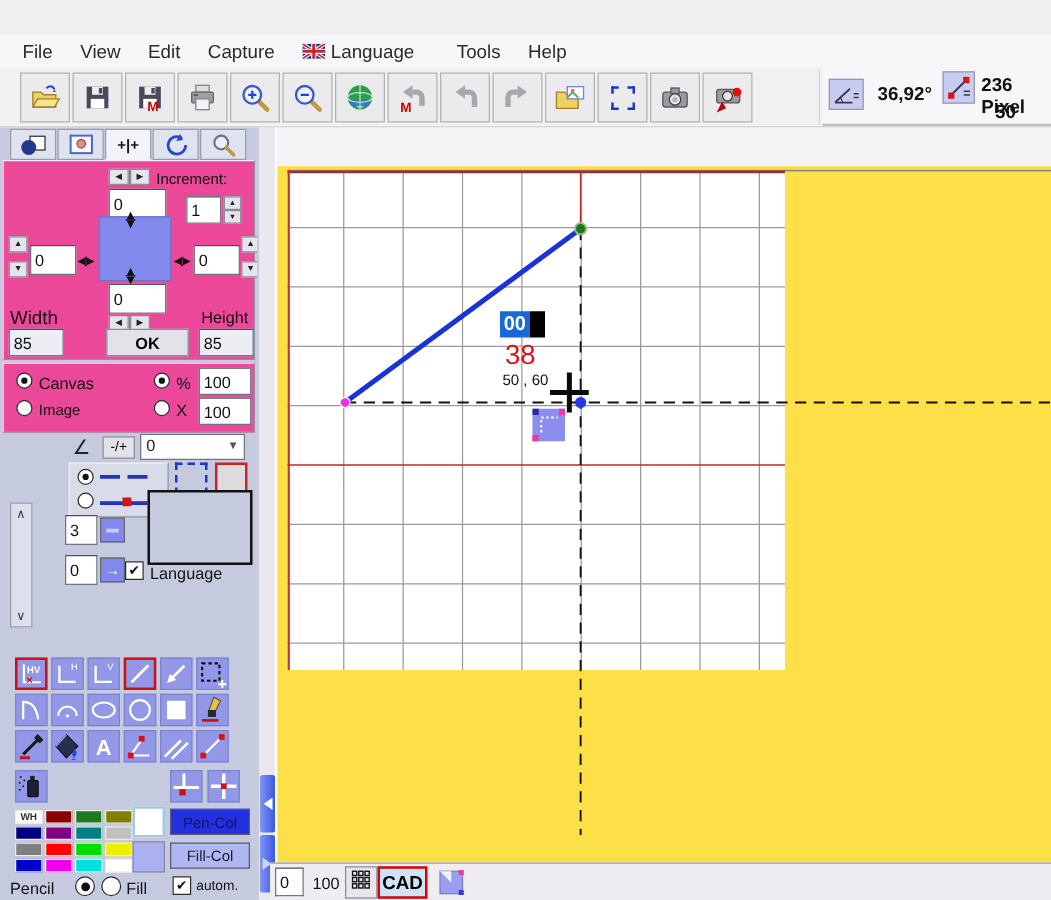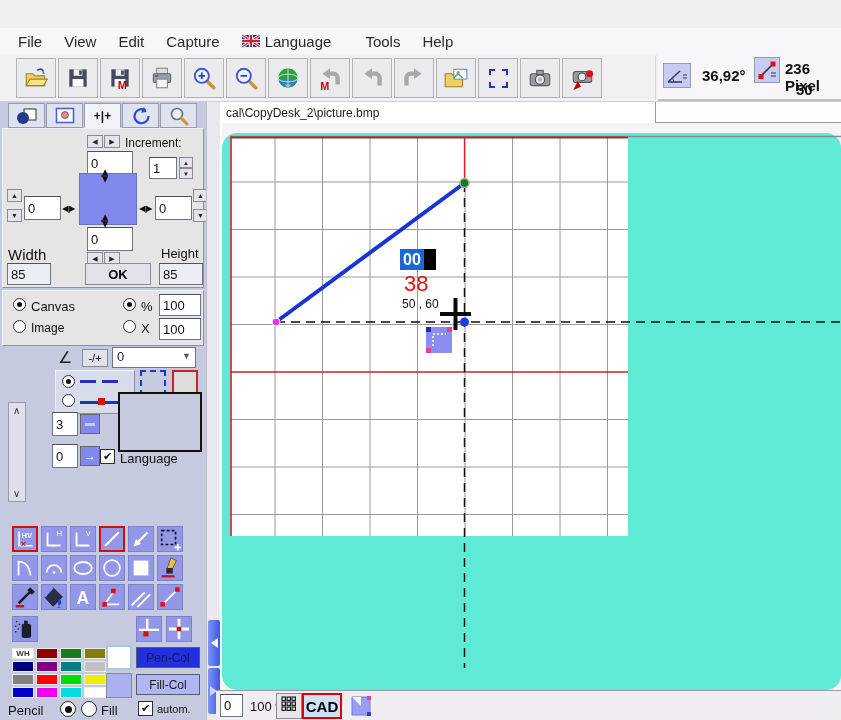--- a/index.html
+++ b/index.html
@@ -28,21 +28,21 @@
              border-bottom:2px solid #bdbdc2; }
   .mval { position:absolute; font-size:15px; font-weight:bold; color:#111; }
   .micon { position:absolute; width:28px; height:25px; background:#c7ccf0; border:1px solid #9898b0;
            display:flex; align-items:center; justify-content:center; }
 
   
   #sidebar { left:0; top:102px; width:206px; height:618px; background:#c6cade; }
   .stab { position:absolute; top:1px; width:37px; height:25px; background:#dfe2ef;
           border:1px solid #9a9aa8; display:flex; align-items:center; justify-content:center; }
   .stab.sel { background:#f3f4fb; border-bottom-color:#f3f4fb; }
-  .gbox { position:absolute; background:#e5e5e5; border-top:1px solid #eef0fa; border-left:1px solid #eef0fa;
+  .gbox { position:absolute; background:#ec4899; border-top:1px solid #eef0fa; border-left:1px solid #eef0fa;
           border-right:1px solid #8d90a4; border-bottom:1px solid #8d90a4; }
   .field { position:absolute; background:#fff; border:1px solid #6f7486; border-top-color:#4c5060;
            font-size:13px; font-family:"Liberation Sans",sans-serif; padding:1px 3px; color:#111; }
   input.field { outline:none; }
   .flabel { position:absolute; font-size:12px; color:#111; }
   .minibtn { position:absolute; width:16px; height:13px; background:#e4e4ea; border:1px solid #8a8a98;
              font-size:7px; line-height:11px; text-align:center; color:#222; padding:0; }
   .spincol { position:absolute; width:15px; display:flex; flex-direction:column; gap:7px; }
   .spincol .minibtn { position:static; width:15px; height:13px; }
   .spin2 { position:absolute; width:14px; height:22px; display:flex; flex-direction:column; }
@@ -71,21 +71,21 @@
   .spbtn { position:absolute; left:1px; width:12px; height:46px; border-radius:2px;
            background:linear-gradient(90deg,#8096f2,#3a58e6); display:flex; align-items:center; justify-content:center; }
   .tri-l { width:0; height:0; border:5px solid transparent; border-right:7px solid #fff; margin-right:4px; }
   .tri-r { width:0; height:0; border:5px solid transparent; border-left:7px solid #ccd4fa; margin-left:4px; }
 
   
   #main { left:222px; top:102px; width:619px; height:588px; background:#f4f3f5; }
   #tabbar { left:0; top:0; width:619px; height:21px; background:#fdfdfd; border-bottom:1px solid #9a9aa0; }
   #filetab { left:0; top:0; width:434px; height:21px; border-right:1px solid #9a9aa0;
              font-size:12px; color:#1c1c1c; display:flex; align-items:center; padding-left:4px; background:#fff; }
-  #workarea { left:0; top:31px; width:619px; height:557px; background:#5eead4;border-radius:15px; }
+  #workarea { left:0; top:31px; width:619px; height:557px; background:#fde047; }
   #lbl-edit { left:178px; top:116px; display:flex; }
   #lbl-edit .hl { background:#1868d8; color:#fff; font-weight:bold; font-size:16px; padding:0 3px; line-height:21px; }
   #lbl-edit .cursor { width:12px; height:21px; background:#000; }
   #lbl-angle { left:182px; top:138px; color:#e21212; font-size:22px; }
   #lbl-coords { left:180px; top:164px; color:#111; font-size:12px; }
 
   
   #statusbar { left:216px; top:690px; width:625px; height:30px; background:#efedf2; border-top:1px solid #9b9ba4; }
   #cadbtn { left:86px; top:2px; width:40px; height:26px; background:#cfe2f6; border:2px solid #dd0000;
             font-weight:bold; font-size:15px; color:#000; display:flex; align-items:center; justify-content:center; }
@@ -538,25 +538,20 @@
   <div class="r" id="splitter">
     <div class="spbtn" style="top:518px">
       <span class="tri-l"></span>
     </div>
     <div class="spbtn" style="top:566px">
       <span class="tri-r"></span>
     </div>
   </div>
 
   <div class="r" id="main">
-    <div class="r" id="tabbar">
-      <div class="r" id="filetab">
-        <span>cal\CopyDesk_2\picture.bmp</span>
-      </div>
-    </div>
 
     <div class="r" id="workarea">
       <svg class="r" style="left:0;top:0" width="619" height="557" viewBox="0 0 619 557">
 
         <rect x="8" y="3" width="398" height="400" fill="#ffffff"></rect>
         <g stroke="#9a9a9a" stroke-width="1">
           <path d="M53 3 V403 M100.5 3 V403 M148 3 V403 M195.5 3 V403 M243 3 V403 M290.5 3 V403 M338 3 V403 M385.5 3 V403"></path>
           <path d="M8 49 H406 M8 96.5 H406 M8 144 H406 M8 191.5 H406 M8 286.5 H406 M8 334 H406 M8 381.5 H406"></path>
         </g>
 

